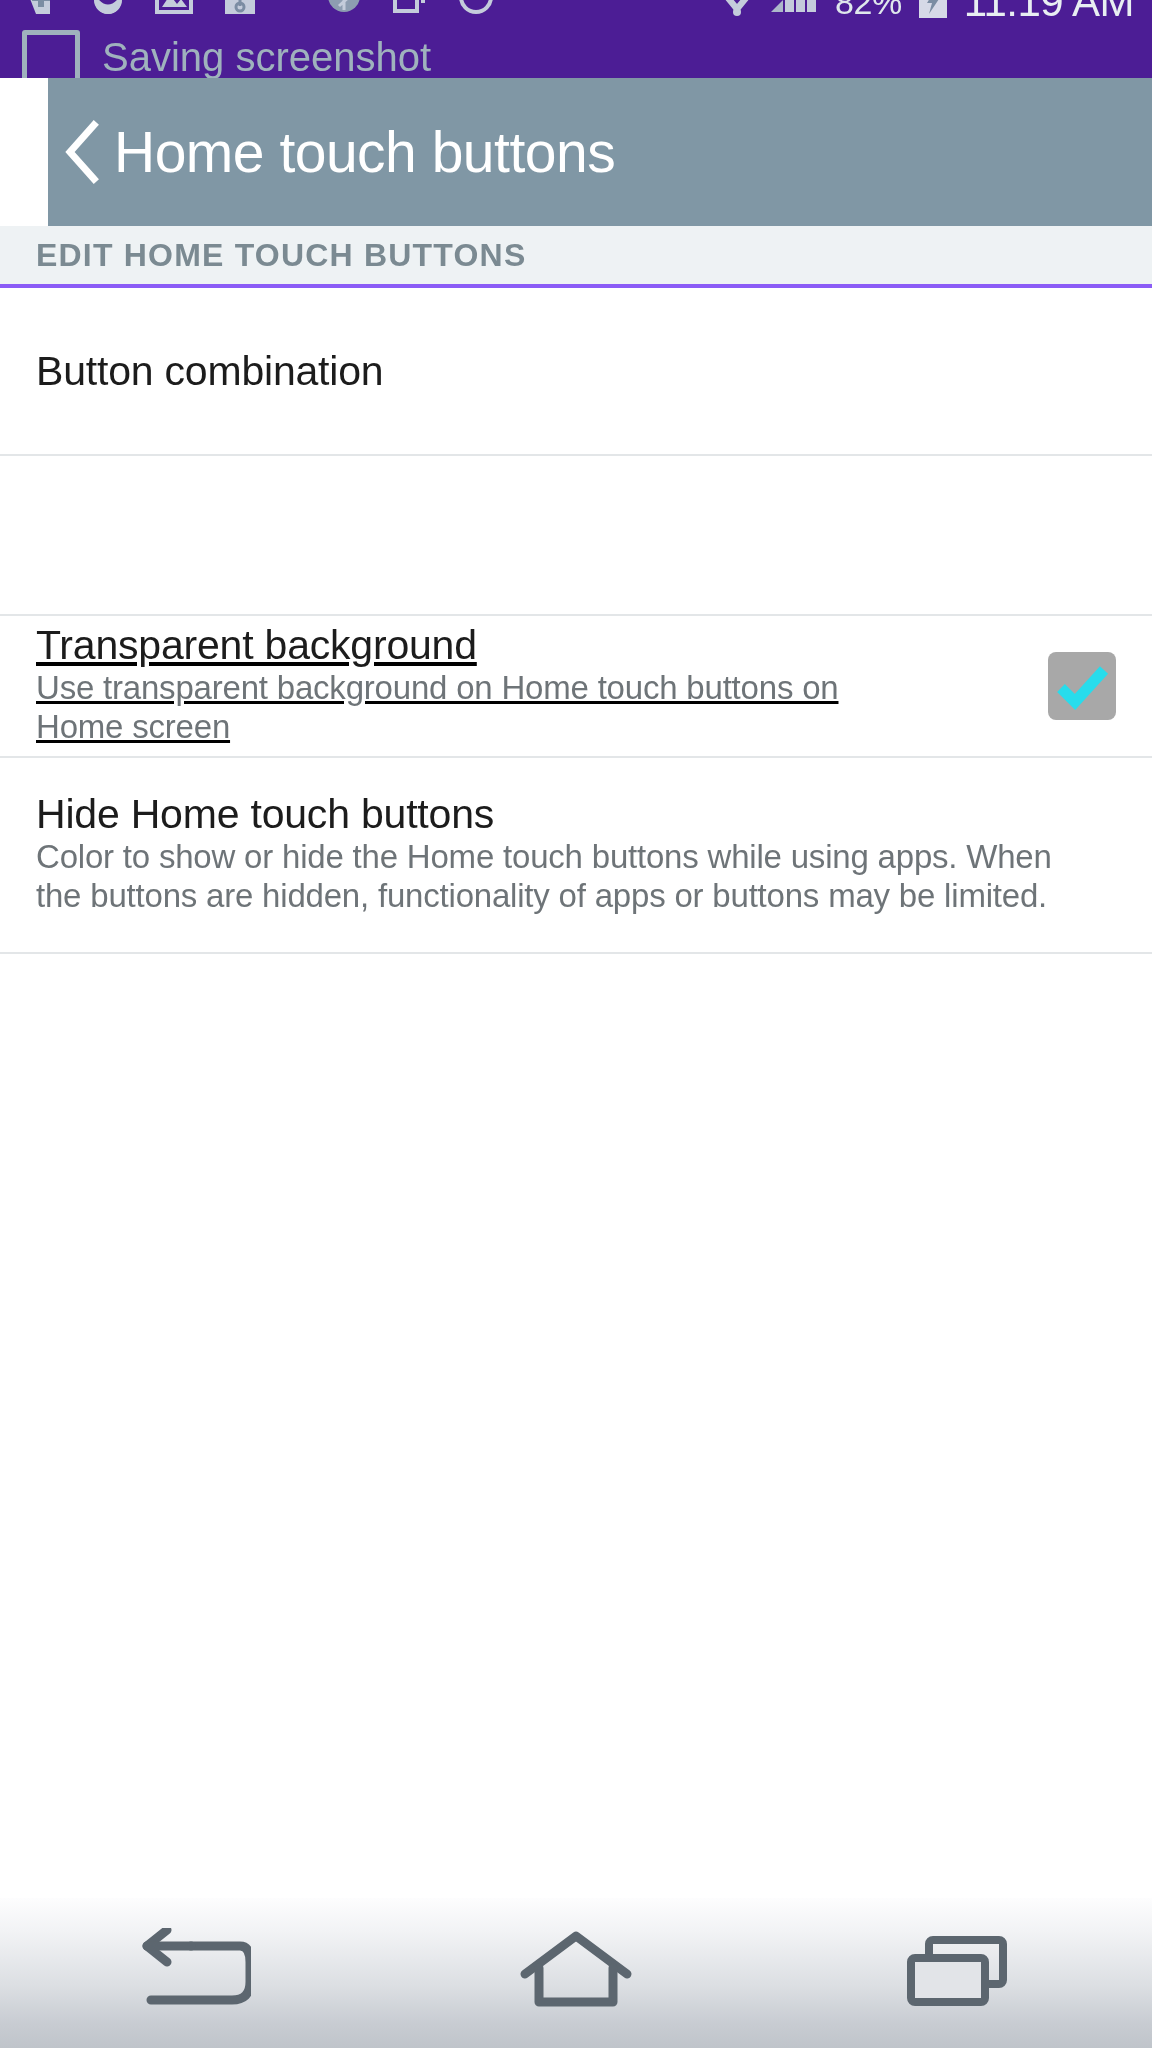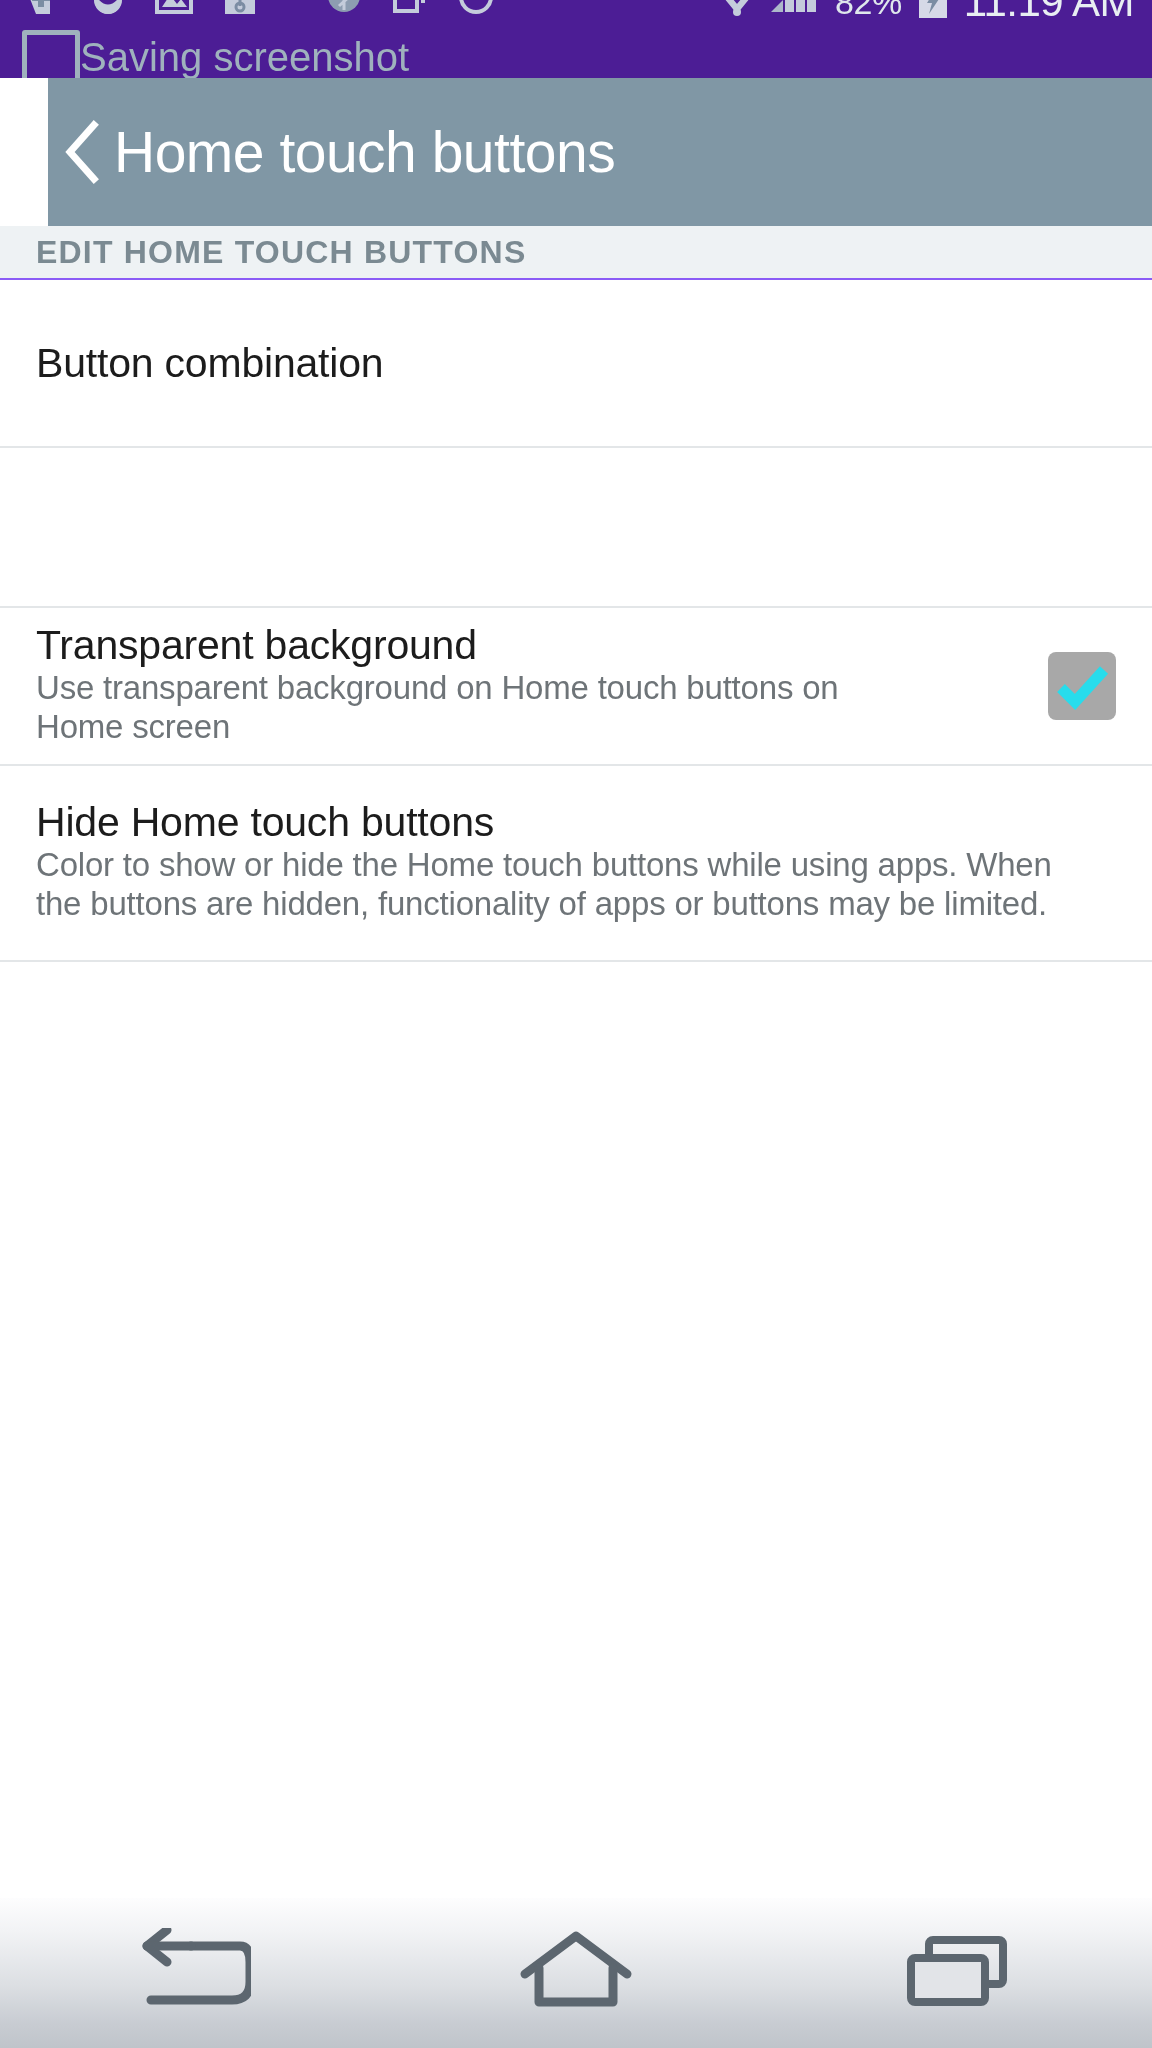--- a/index.html
+++ b/index.html
@@ -62,20 +62,21 @@
     line-height: 44px;
   }
 
   
   .statusbar-notif {
     position: absolute;
     top: 30px;
     left: 22px;
     display: flex;
     align-items: center;
+    gap: 22px;
     color: #9fb2bd;
     font-size: 40px;
     white-space: nowrap;
   }
   .notif-thumb {
     width: 58px;
     height: 54px;
     border: 5px solid #9fb2bd;
     border-radius: 3px;
     box-sizing: border-box;
@@ -104,23 +105,23 @@
     color: #ffffff;
     font-size: 57px;
     font-weight: 400;
     letter-spacing: -0.5px;
     white-space: nowrap;
   }
 
   
   .section-header {
     width: 100%;
-    height: 54px;
+    height: 62px;
     background: #eef2f4;
-    border-bottom: 2px solid #8b5cf6;
+    border-bottom: 4px solid #8b5cf6;
     box-sizing: border-box;
     display: flex;
     align-items: center;
     padding-left: 36px;
   }
   .section-header-text {
     color: #7b8a92;
     font-size: 32px;
     font-weight: bold;
     letter-spacing: 1.2px;
@@ -153,21 +154,21 @@
   .row-summary {
     color: #6e7478;
     font-size: 33px;
     line-height: 1.18;
     letter-spacing: -0.2px;
     margin-top: 3px;
   }
 
   #row-button-combination { height: 168px; }
   #row-color { height: 160px; }
-  #row-transparent-background { height: 158px; }
+  #row-transparent-background { height: 142px; text-decoration: underline; }
   #row-hide-home-touch-buttons { height: 196px; }
 
   #row-color .row-summary { margin-top: 12px; }
 
   
   .checkbox {
     flex: 0 0 auto;
     width: 68px;
     height: 68px;
     border-radius: 8px;

